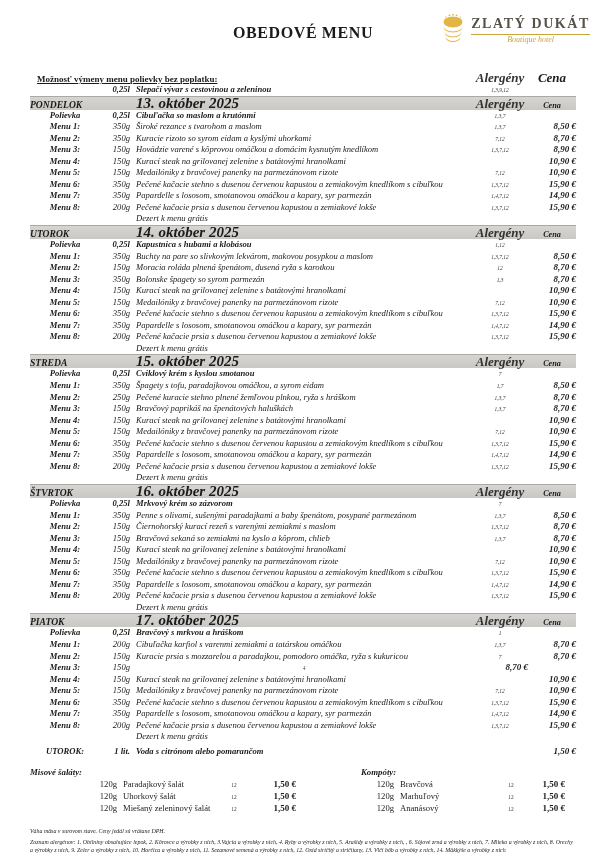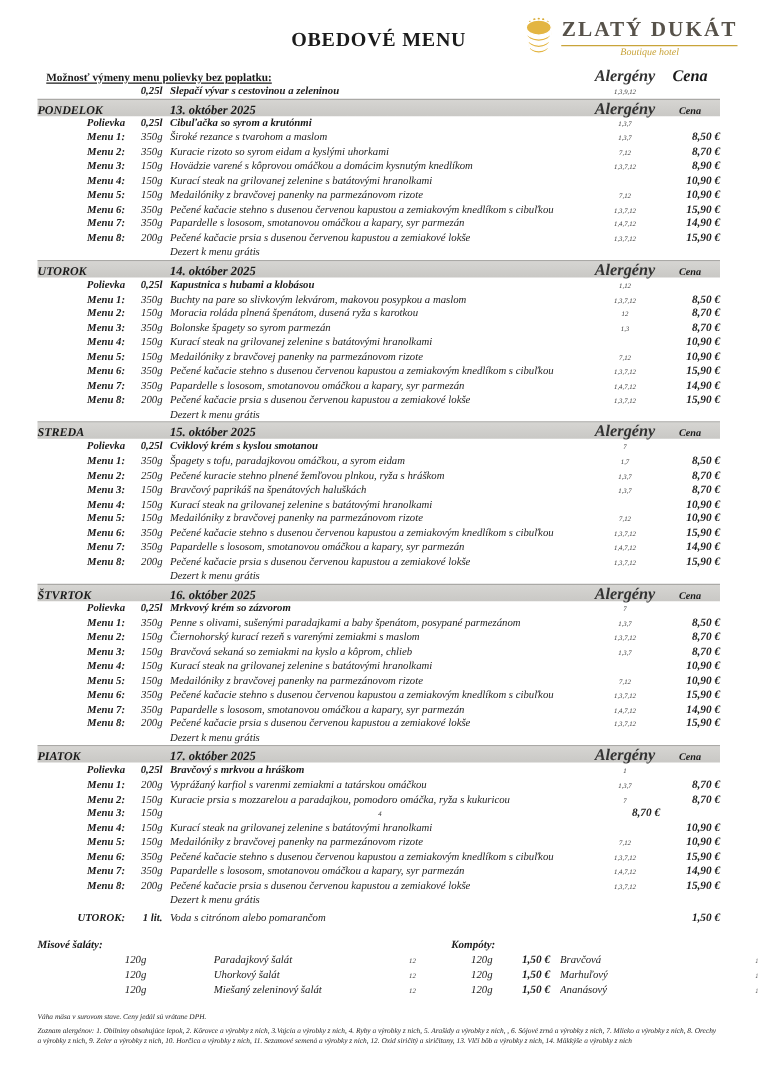--- a/index.html
+++ b/index.html
@@ -1,49 +1,49 @@
 <!DOCTYPE html>
 <html><head>
 <meta charset="utf-8">
 <style>
   html,body{margin:0;padding:0;width:606px;height:857px;background:#fff;overflow:hidden;}
   body{font-family:"Liberation Serif",serif;color:#1b1b1b;}
   .page{position:relative;width:546px;padding:10px 30px 0 30px;}
   
   .title{margin:14px 0 0 0;text-align:center;font-size:16px;font-weight:bold;letter-spacing:.6px;font-style:normal;}
   .logo{position:absolute;top:12px;right:16px;display:flex;align-items:center;gap:5px;}
-  .logo-name{font-size:17px;font-weight:bold;letter-spacing:1.6px;color:#57524a;border-bottom:1.5px solid #c9a43a;padding-bottom:2px;white-space:nowrap;}
+  .logo-name{font-size:14px;font-weight:bold;letter-spacing:1.6px;color:#57524a;border-bottom:1.5px solid #c9a43a;padding-bottom:2px;white-space:nowrap;}
   .logo-sub{font-size:8px;font-style:italic;color:#c9a43a;text-align:center;margin-top:0;}
   
   .row{display:grid;grid-template-columns:70px 36px 336px 56px 48px;align-items:baseline;height:11.55px;line-height:11.55px;font-style:italic;font-size:8.6px;white-space:nowrap;overflow:visible;}
-  .c-label{font-weight:bold;text-align:right;}
+  .c-label{font-weight:bold;text-align:center;}
   .c-qty{text-align:right;padding-right:6px;}
   .c-desc{text-align:left;overflow:hidden;}
   .c-all{font-size:5.4px;text-align:center;color:#333;}
   .c-price{font-weight:bold;text-align:right;font-size:9px;}
   .bold{font-weight:bold;}
   .soup .c-desc,.soup .c-qty,.soup .c-label{font-weight:bold;}
   
-  .exchange{margin-top:12px;}
+  .exchange{margin-top:29px;}
   .ex-head{height:13px;line-height:13px;}
   .ex-heading{grid-column:1/4;padding-left:7px;font-style:normal;font-weight:bold;font-size:9px;text-decoration:underline;}
   .col-h{font-weight:bold;font-style:italic;font-size:13px;text-align:center;}
   
   .day-bar{height:13px;line-height:13px;background:linear-gradient(#d6d5d2,#c9c8c5);border-top:1px solid #aaa9a6;}
   .c-dayname{grid-column:1/3;text-align:left;font-weight:bold;font-size:9.6px;}
-  .c-date{font-weight:bold;font-size:10px;}
+  .c-date{font-weight:bold;font-size:15px;}
   
   .akcia{margin-top:3px;}
-  .akcia .c-desc{font-weight:normal;}
+  .akcia .c-desc{font-weight:bold;}
   .akcia .c-qty{font-weight:bold;}
   
   .extras{display:grid;grid-template-columns:270px 276px;margin-top:9px;}
   .x-heading{font-weight:bold;font-style:italic;font-size:8.8px;height:12px;line-height:12px;}
   .x-heading.right{padding-left:61px;}
-  .xrow{display:grid;align-items:baseline;height:12px;line-height:12px;font-style:italic;font-size:8.6px;white-space:nowrap;gap:48px;}
+  .xrow{display:grid;align-items:baseline;height:12px;line-height:12px;font-size:8.6px;white-space:nowrap;}
   .xrow.left{grid-template-columns:93px 99px 24px 50px;}
   .xrow.right{grid-template-columns:100px 97px 28px 40px;}
   
   .footer{margin-top:13px;font-style:italic;font-size:5.9px;line-height:8.2px;color:#222;}
   .footer .f1{margin-bottom:2px;}
 </style>
 </head>
 <body>
 
 <div class="page">
@@ -92,21 +92,21 @@
     <div class="row day-bar">
       <span class="c-dayname">PONDELOK</span>
       <span class="c-date">13. október 2025</span>
       <span class="c-all col-h">Alergény</span>
       <span class="c-price col-h" style="font-size:8.2px;text-align:center;">Cena</span>
     </div>
     <div>
   <div class="row soup">
     <span class="c-label">Polievka</span>
     <span class="c-qty">0,25l</span>
-    <span class="c-desc">Cibuľačka so syrom a krutónmi</span>
+    <span class="c-desc">Cibuľačka so maslom a krutónmi</span>
     <span class="c-all">1,3,7</span>
     <span class="c-price"></span>
   </div>
 
   <div class="row">
     <span class="c-label">Menu 1:</span>
     <span class="c-qty">350g</span>
     <span class="c-desc">Široké rezance s tvarohom a maslom</span>
     <span class="c-all">1,3,7</span>
     <span class="c-price">8,50 €</span>
@@ -460,21 +460,21 @@
     <span class="c-label">Polievka</span>
     <span class="c-qty">0,25l</span>
     <span class="c-desc">Bravčový s mrkvou a hráškom</span>
     <span class="c-all">1</span>
     <span class="c-price"></span>
   </div>
 
   <div class="row">
     <span class="c-label">Menu 1:</span>
     <span class="c-qty">200g</span>
-    <span class="c-desc">Vyprážaný karfiol s varenmi zemiakmi a tatárskou omáčkou</span>
+    <span class="c-desc">Cibuľačka karfiol s varenmi zemiakmi a tatárskou omáčkou</span>
     <span class="c-all">1,3,7</span>
     <span class="c-price">8,70 €</span>
   </div>
 
   <div class="row">
     <span class="c-label">Menu 2:</span>
     <span class="c-qty">150g</span>
     <span class="c-desc">Kuracie prsia s mozzarelou a paradajkou, pomodoro omáčka, ryža s kukuricou</span>
     <span class="c-all">7</span>
     <span class="c-price">8,70 €</span>

